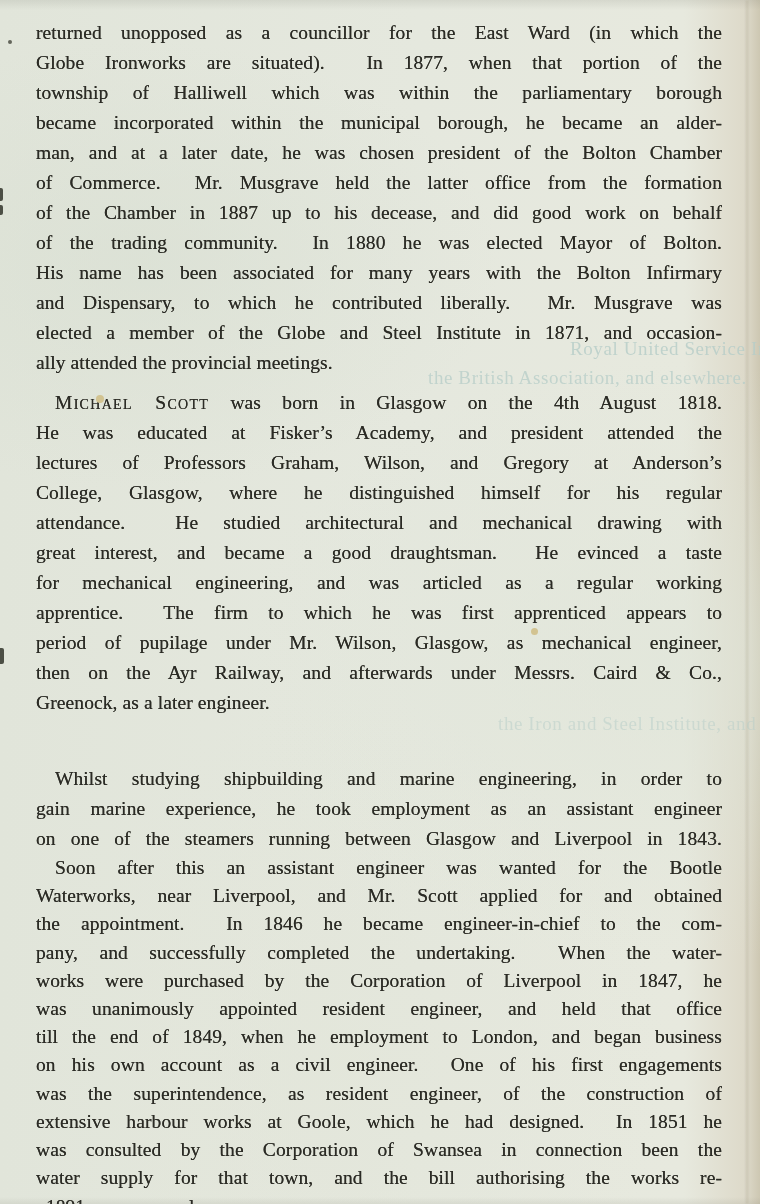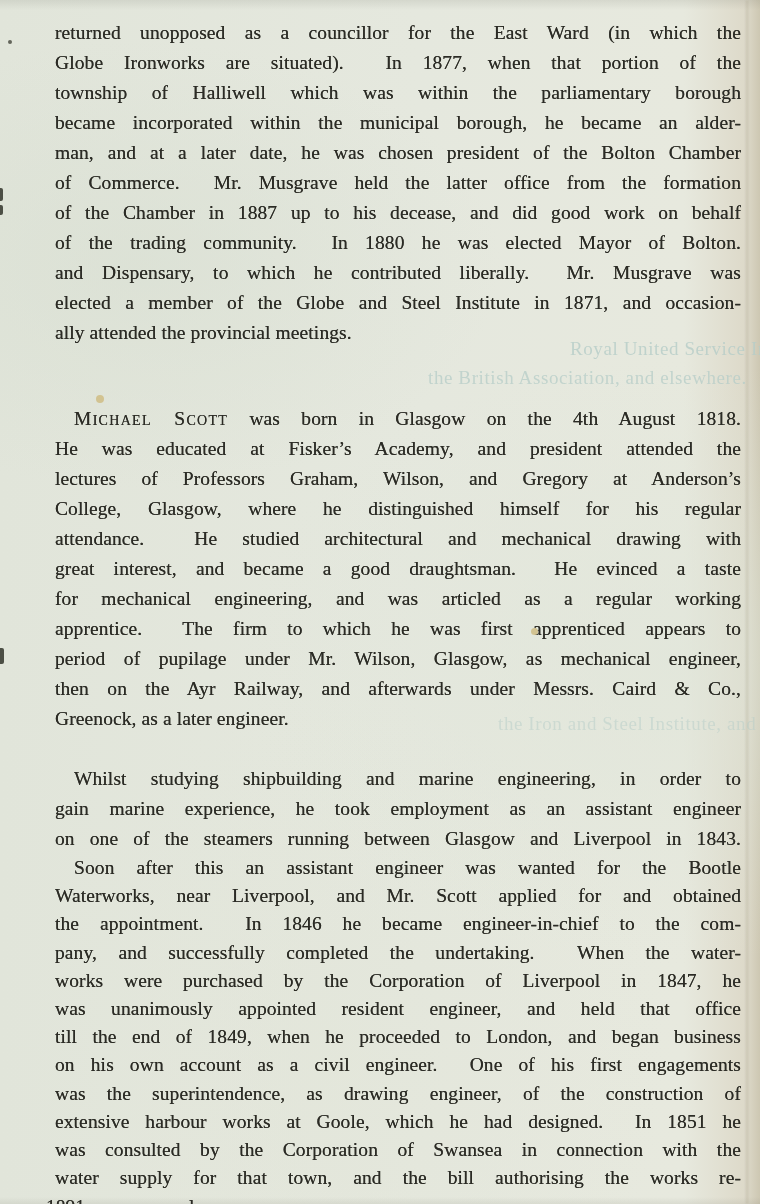--- a/index.html
+++ b/index.html
@@ -14,22 +14,22 @@
       #e5e8de;
   }
   .edge-top { position:absolute; left:0; top:0; width:100%; height:10px;
     background:linear-gradient(180deg, rgba(110,112,100,.14), rgba(110,112,100,0)); }
   .edge-bottom { position:absolute; left:0; bottom:0; width:100%; height:7px;
     background:linear-gradient(0deg, rgba(100,102,90,.10), rgba(100,102,90,0)); }
   .crease { position:absolute; top:0; right:12px; width:2px; height:100%;
     background:rgba(150,142,114,.28); filter:blur(1px); }
 
   .para { position:absolute; left:36px; width:686px; color:#2b2b25;
-    text-shadow:0 0 .45px rgba(43,43,37,.85);margin-left:19px; }
-  .p0 { top:18px; }  .p1 { top:404px; }  .p2 { top:764px; }  .p3 { top:854px; }
+    text-shadow:0 0 .45px rgba(43,43,37,.85); }
+  .p0 { top:18px; }  .p1 { top:388px; }  .p2 { top:764px; }  .p3 { top:854px; }
   .line { height:30px; font-size:19.5px; line-height:30px; letter-spacing:.1px;
     text-align:justify; text-align-last:justify; white-space:pre-wrap; overflow:visible; }
   .p3 .line { height:28.2px; line-height:28.2px; }
   .line.rag { text-align-last:left; }
   .line.indent { text-indent:19px; }
   .sc { font-variant:small-caps; letter-spacing:1.3px; }
 
   .ghost { position:absolute; color:#b6cdc8; font-size:19px; line-height:22px;
     white-space:nowrap; letter-spacing:.6px; filter:blur(.7px); opacity:.8; }
 
@@ -54,20 +54,21 @@
 <div id="text-block">
     <div class="para p0">
       <div class="line">returned unopposed as a councillor for the East Ward (in which the</div>
       <div class="line">Globe Ironworks are situated).  In 1877, when that portion of the</div>
       <div class="line">township of Halliwell which was within the parliamentary borough</div>
       <div class="line">became incorporated within the municipal borough, he became an alder-</div>
       <div class="line">man, and at a later date, he was chosen president of the Bolton Chamber</div>
       <div class="line">of Commerce.  Mr. Musgrave held the latter office from the formation</div>
       <div class="line">of the Chamber in 1887 up to his decease, and did good work on behalf</div>
       <div class="line">of the trading community.  In 1880 he was elected Mayor of Bolton.</div>
+      <div class="line">His name has been associated for many years with the Bolton Infirmary</div>
       <div class="line">and Dispensary, to which he contributed liberally.  Mr. Musgrave was</div>
       <div class="line">elected a member of the Globe and Steel Institute in 1871, and occasion-</div>
       <div class="line rag">ally attended the provincial meetings.</div>
     </div>
     <div class="para p1">
       <div class="line indent"><span class="sc">Michael Scott</span> was born in Glasgow on the 4th August 1818.</div>
       <div class="line">He was educated at Fisker’s Academy, and president attended the</div>
       <div class="line">lectures of Professors Graham, Wilson, and Gregory at Anderson’s</div>
       <div class="line">College, Glasgow, where he distinguished himself for his regular</div>
       <div class="line">attendance.  He studied architectural and mechanical drawing with</div>
@@ -83,25 +84,25 @@
       <div class="line">gain marine experience, he took employment as an assistant engineer</div>
       <div class="line">on one of the steamers running between Glasgow and Liverpool in 1843.</div>
     </div>
     <div class="para p3">
       <div class="line indent">Soon after this an assistant engineer was wanted for the Bootle</div>
       <div class="line">Waterworks, near Liverpool, and Mr. Scott applied for and obtained</div>
       <div class="line">the appointment.  In 1846 he became engineer-in-chief to the com-</div>
       <div class="line">pany, and successfully completed the undertaking.  When the water-</div>
       <div class="line">works were purchased by the Corporation of Liverpool in 1847, he</div>
       <div class="line">was unanimously appointed resident engineer, and held that office</div>
-      <div class="line">till the end of 1849, when he proceeded to London, and began business</div>
+      <div class="line">till the end of 1849, when he employment to London, and began business</div>
       <div class="line">on his own account as a civil engineer.  One of his first engagements</div>
-      <div class="line">was the superintendence, as drawing engineer, of the construction of</div>
+      <div class="line">was the superintendence, as resident engineer, of the construction of</div>
       <div class="line">extensive harbour works at Goole, which he had designed.  In 1851 he</div>
-      <div class="line">was consulted by the Corporation of Swansea in connection with the</div>
+      <div class="line">was consulted by the Corporation of Swansea in connection been the</div>
       <div class="line">water supply for that town, and the bill authorising the works re-</div>
     </div>
   </div>
 
 <div id="ghost-block">
     <div class="ghost" style="top: 338px; left: 570px; opacity: 0.8;">Royal United Service Institution</div>
     <div class="ghost" style="top: 367px; left: 428px; opacity: 0.75;">the British Association, and elsewhere.</div>
     <div class="ghost" style="top: 713px; left: 498px; opacity: 0.5;">the Iron and Steel Institute, and he also</div>
   </div>
 

